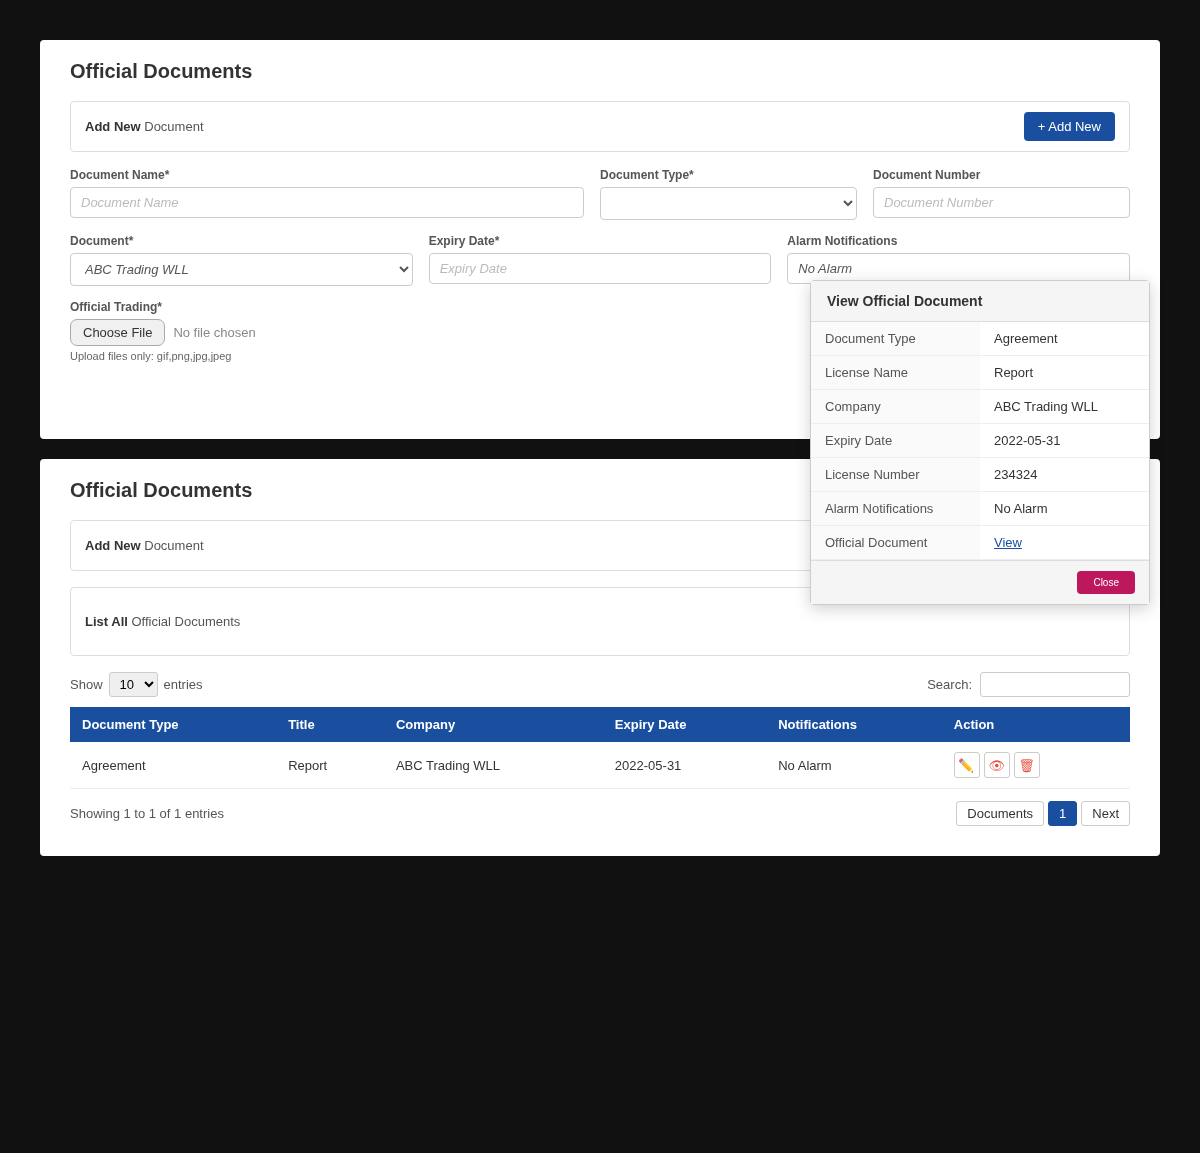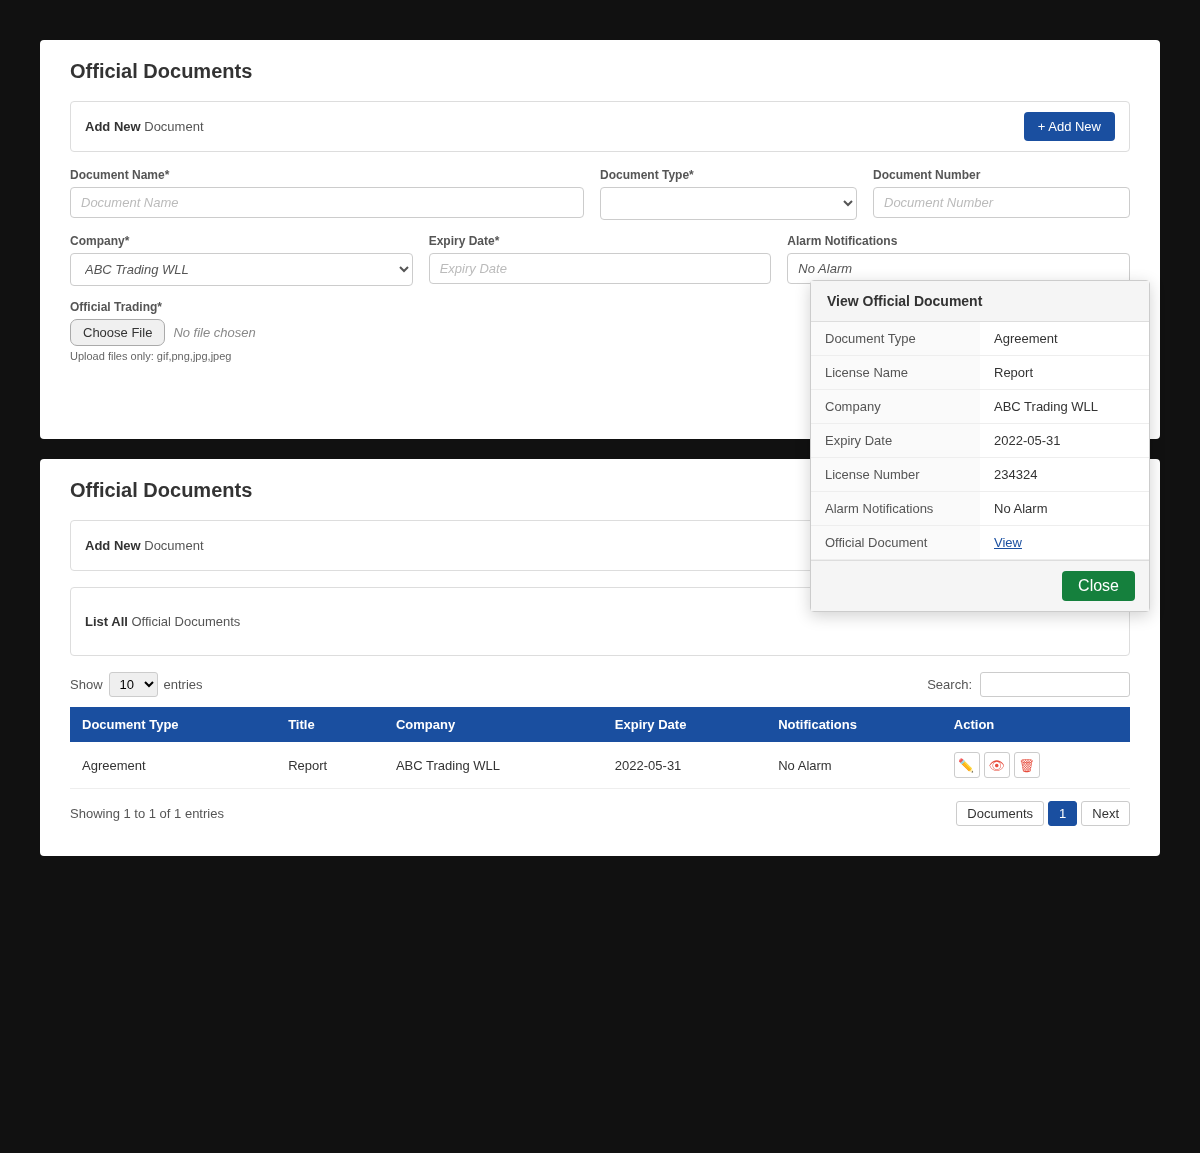--- a/index.html
+++ b/index.html
@@ -109,21 +109,20 @@
       border: 1px solid #aaa;
       padding: 5px 12px;
       border-radius: 7px;
       cursor: pointer;
       font-size: 13px;
       color: #333;
     }
     .file-name-text {
       color: #888;
       font-size: 13px;
-      font-style: italic;
     }
     .file-hint {
       font-size: 11px;
       color: #666;
       margin-top: 4px;
     }
     .form-actions {
       display: flex;
       justify-content: flex-end;
       gap: 10px;
@@ -193,27 +192,27 @@
       cursor: pointer;
     }
     .modal-footer {
       display: flex;
       justify-content: flex-end;
       padding: 10px 14px;
       background: #f5f5f5;
       border-top: 1px solid #ddd;
     }
     .btn-close {
-      background: #15803d;
+      background: #be185d;
       color: #fff;
       border: none;
       padding: 6px 16px;
       border-radius: 4px;
       cursor: pointer;
-      font-size: 16px;
+      font-size: 10px;
     }
 
     
     .list-section-header {
       border: 1px solid #ddd;
       padding: 26px 14px;
       border-radius: 4px;
       margin-bottom: 16px;
     }
     .list-section-label {
@@ -364,21 +363,21 @@
           </select>
         </div>
         <div class="form-group fg-doc-number">
           <label>Document Number</label>
           <input type="text" placeholder="Document Number" style="">
         </div>
       </div>
 
       <div class="form-grid">
         <div class="form-group fg-company">
-          <label>Company*</label>
+          <label>Document*</label>
           <select>
             <option value="ABC Trading WLL">ABC Trading WLL</option>
           </select>
         </div>
         <div class="form-group fg-expiry">
           <label>Expiry Date*</label>
           <input type="text" placeholder="Expiry Date" style="">
         </div>
         <div class="form-group fg-alarm">
           <label>Alarm Notifications</label>

